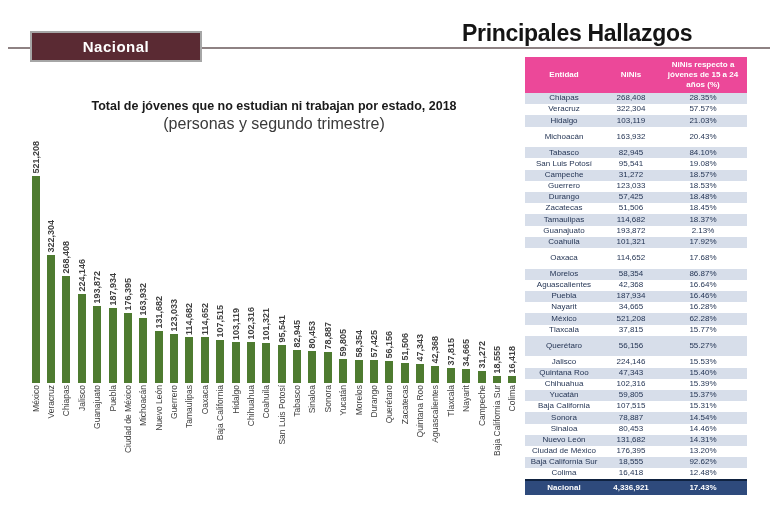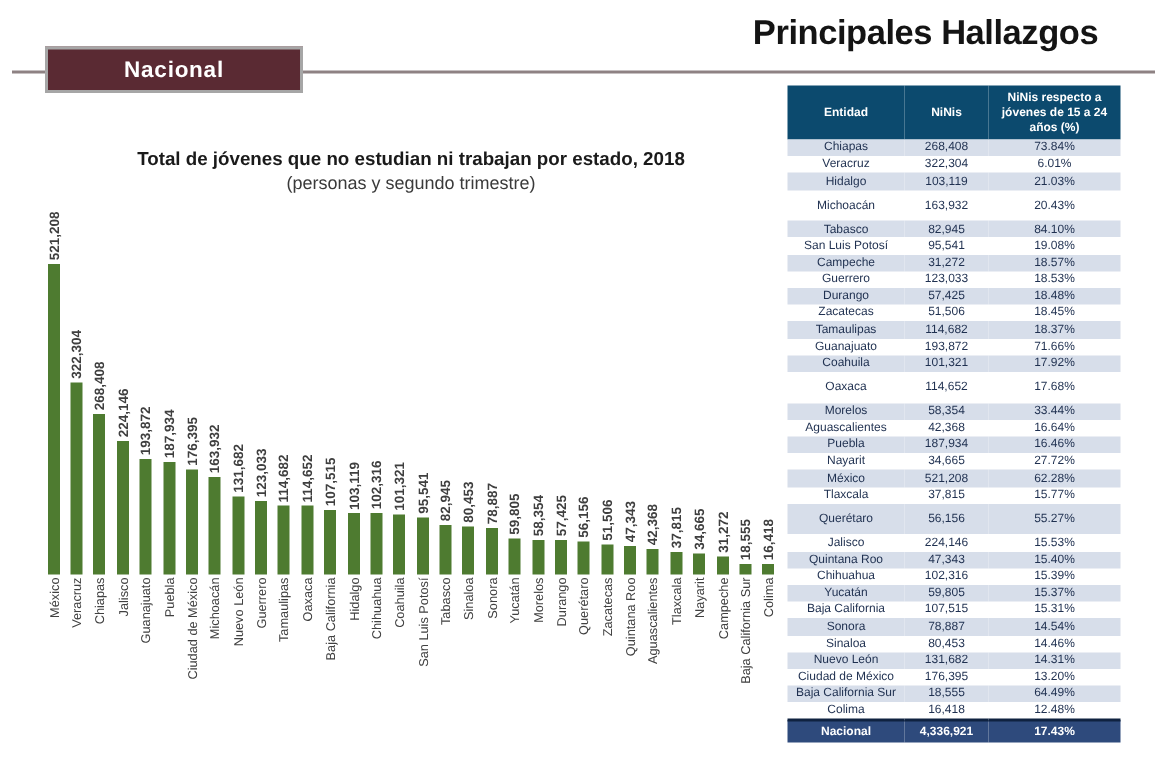--- a/index.html
+++ b/index.html
@@ -8,40 +8,40 @@
     background:#ffffff;font-family:"Liberation Sans",sans-serif;
   }
   .rule{position:absolute;left:8px;top:47px;width:762px;height:2px;background:#8e8283;}
   .nacional-box{
     position:absolute;left:30px;top:31px;width:172px;height:31px;
     background:#5a2a33;border:2px solid #a6a6a6;box-sizing:border-box;
     color:#ffffff;font-weight:bold;font-size:15px;letter-spacing:.5px;
     display:flex;align-items:center;justify-content:center;
   }
   .main-title{
-    position:absolute;left:462px;top:8px;width:310px;text-align:center;
+    position:absolute;left:462px;top:20px;width:310px;text-align:left;
     font-size:23px;font-weight:bold;color:#141414;letter-spacing:-.3px;white-space:nowrap;
   }
   .chart-title{position:absolute;left:28px;top:99px;width:492px;text-align:center;
     font-size:12.5px;font-weight:bold;color:#1a1a1a;}
   .chart-subtitle{position:absolute;left:28px;top:115px;width:492px;text-align:center;
-    font-size:12px;color:#3a3a3a;}
+    font-size:16px;color:#3a3a3a;}
   .chart{position:absolute;left:28px;top:133px;width:492px;}
   .plot{display:flex;align-items:flex-end;height:250px;}
   .col{width:15.375px;display:flex;flex-direction:column;align-items:center;justify-content:flex-end;}
   .val-label{writing-mode:vertical-rl;transform:rotate(180deg);font-size:9px;font-weight:bold;
     color:#3f3f3f;margin-bottom:2px;white-space:nowrap;}
   .bar{width:8px;}
   .xlabels{display:flex;align-items:flex-start;margin-top:2px;height:82px;}
   .xcell{width:15.375px;display:flex;justify-content:center;align-items:flex-start;}
   .x-label{writing-mode:vertical-rl;transform:rotate(180deg);font-size:8.5px;color:#404040;white-space:nowrap;}
   .table-panel{position:absolute;left:525px;top:57px;width:222px;}
   table{border-collapse:collapse;width:100%;font-size:8px;color:#1f3050;table-layout:fixed;}
   col.c1{width:78px;} col.c2{width:56px;} col.c3{width:88px;}
-  th{background:#0c4a6e;color:#ffffff;font-weight:bold;text-align:center;
+  th{background:#ec4899;color:#ffffff;font-weight:bold;text-align:center;
     padding:3px 2px;font-size:8px;line-height:1.25;}
   td{text-align:center;padding:1.2px 2px;line-height:1.1;}
   tr.alt td{background:#d7deea;}
   tr.spacious td{padding-top:6px;padding-bottom:6px;}
   tfoot td{background:#2e4a7c;color:#ffffff;font-weight:bold;padding:2.5px 2px;
     border-top:2px solid #0f2240;}
 </style>
 </head>
 <body>
 
@@ -298,26 +298,26 @@
       <tr>
         <th>Entidad</th>
         <th>NiNis</th>
         <th>NiNis respecto a jóvenes de 15 a 24 años (%)</th>
       </tr>
     </thead>
     <tbody>
         <tr class="alt">
           <td>Chiapas</td>
           <td>268,408</td>
-          <td>73.84%</td>
+          <td>28.35%</td>
         </tr>
         <tr>
           <td>Veracruz</td>
           <td>322,304</td>
-          <td>6.01%</td>
+          <td>57.57%</td>
         </tr>
         <tr class="alt">
           <td>Hidalgo</td>
           <td>103,119</td>
           <td>21.03%</td>
         </tr>
         <tr class=" spacious">
           <td>Michoacán</td>
           <td>163,932</td>
           <td>20.43%</td>
@@ -353,51 +353,51 @@
           <td>18.45%</td>
         </tr>
         <tr class="alt">
           <td>Tamaulipas</td>
           <td>114,682</td>
           <td>18.37%</td>
         </tr>
         <tr>
           <td>Guanajuato</td>
           <td>193,872</td>
-          <td>71.66%</td>
+          <td>2.13%</td>
         </tr>
         <tr class="alt">
           <td>Coahuila</td>
           <td>101,321</td>
           <td>17.92%</td>
         </tr>
         <tr class=" spacious">
           <td>Oaxaca</td>
           <td>114,652</td>
           <td>17.68%</td>
         </tr>
         <tr class="alt">
           <td>Morelos</td>
           <td>58,354</td>
-          <td>33.44%</td>
+          <td>86.87%</td>
         </tr>
         <tr>
           <td>Aguascalientes</td>
           <td>42,368</td>
           <td>16.64%</td>
         </tr>
         <tr class="alt">
           <td>Puebla</td>
           <td>187,934</td>
           <td>16.46%</td>
         </tr>
         <tr>
           <td>Nayarit</td>
           <td>34,665</td>
-          <td>27.72%</td>
+          <td>16.28%</td>
         </tr>
         <tr class="alt">
           <td>México</td>
           <td>521,208</td>
           <td>62.28%</td>
         </tr>
         <tr>
           <td>Tlaxcala</td>
           <td>37,815</td>
           <td>15.77%</td>
@@ -448,21 +448,21 @@
           <td>14.31%</td>
         </tr>
         <tr>
           <td>Ciudad de México</td>
           <td>176,395</td>
           <td>13.20%</td>
         </tr>
         <tr class="alt">
           <td>Baja California Sur</td>
           <td>18,555</td>
-          <td>64.49%</td>
+          <td>92.62%</td>
         </tr>
         <tr>
           <td>Colima</td>
           <td>16,418</td>
           <td>12.48%</td>
         </tr>
       </tbody>
     <tfoot>
       <tr>
         <td>Nacional</td>

